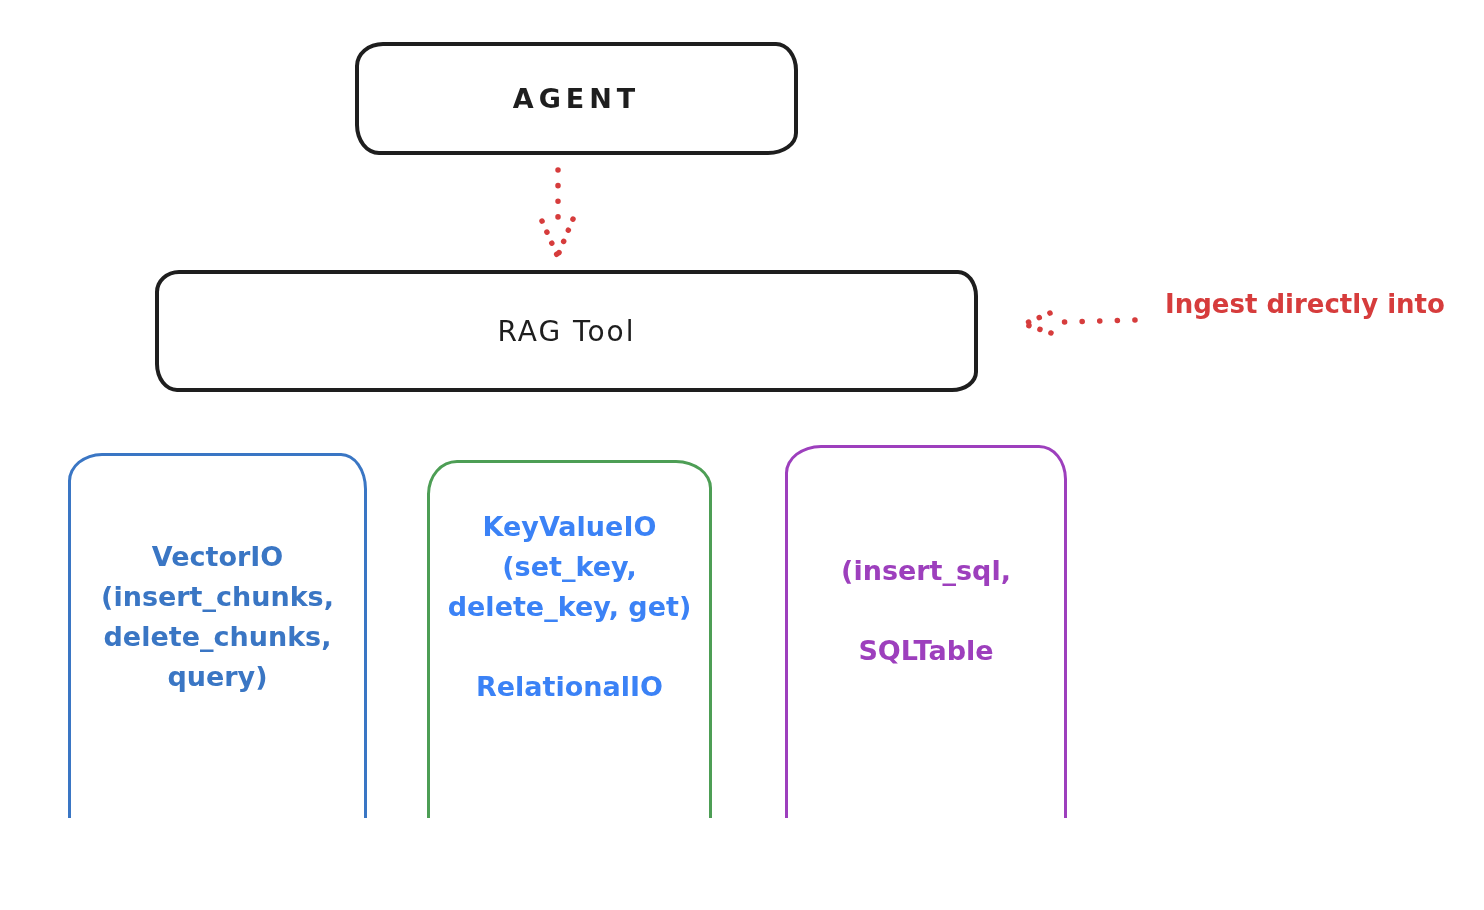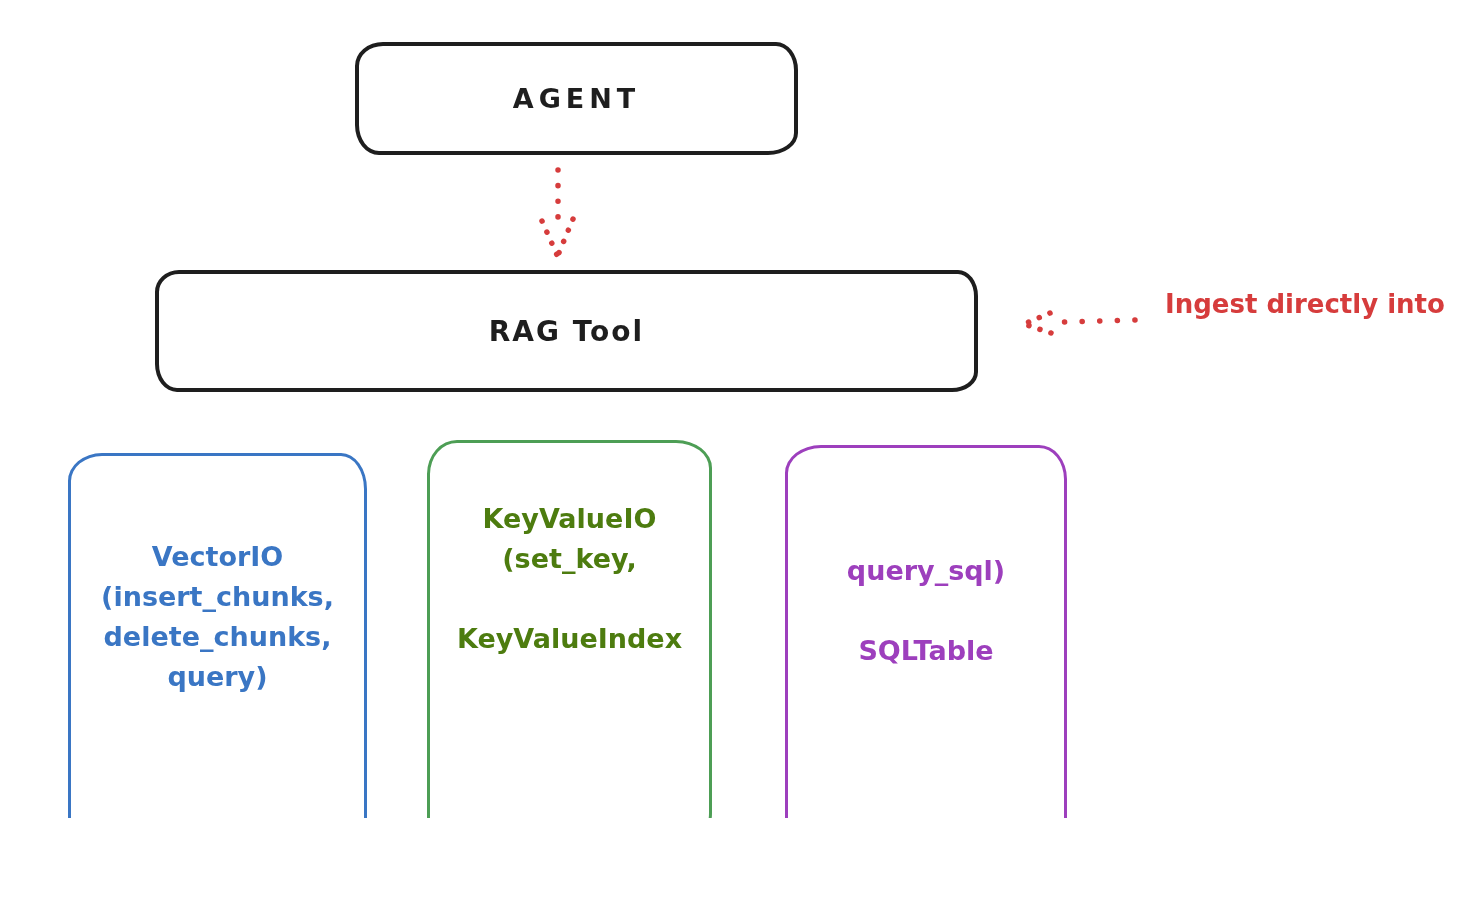--- a/index.html
+++ b/index.html
@@ -32,21 +32,21 @@
   }
   .agent-box .label {
     font-size: 27px; font-weight: 700; letter-spacing: 5px; color: #1e1e1e;
   }
   .rag-box {
     left: 155px; top: 270px; width: 823px; height: 122px;
     border-width: 4px; border-color: #1e1e1e;
     border-radius: 24px 20px 26px 22px / 22px 26px 20px 28px;
   }
   .rag-box .label {
-    font-size: 28px; font-weight: 700; letter-spacing: 2px; color: #1e1e1e;
+    font-size: 28px; font-weight: 400; letter-spacing: 2px; color: #1e1e1e;
   }
   
   .io-box {
     position: absolute;
     background: #ffffff;
     border-style: solid;
     border-width: 3.5px;
     box-sizing: border-box;
     display: flex;
     flex-direction: column;
@@ -58,24 +58,24 @@
   }
   .io-box .line { white-space: nowrap; }
   .io-box .footer { margin-top: 40px; white-space: nowrap; }
   .vector-box {
     left: 68px; top: 453px; width: 299px; height: 414px;
     border-color: #3a76c4; color: #3a76c4;
     border-radius: 34px 26px 36px 28px / 28px 36px 26px 34px;
     padding-top: 81px;
   }
   .keyvalue-box {
-    left: 427px; top: 440px; width: 285px; height: 409px;
-    border-color: #4d9e55; color: #4d7c0f;
+    left: 427px; top: 460px; width: 285px; height: 409px;
+    border-color: #4d9e55; color: #3b82f6;
     border-radius: 30px 36px 28px 34px / 34px 28px 36px 30px;
-    padding-top: 56px;
+    padding-top: 44px;
   }
   .relational-box {
     left: 785px; top: 445px; width: 282px; height: 408px;
     border-color: #9d3fbd; color: #9d3fbd;
     border-radius: 36px 28px 34px 26px / 28px 34px 26px 36px;
     padding-top: 103px;
   }
   
   .ingest-note {
     position: absolute;
@@ -129,21 +129,22 @@
   <div class="io-box vector-box">
     <div class="line">VectorIO</div>
     <div class="line">(insert_chunks,</div>
     <div class="line">delete_chunks,</div>
     <div class="line">query)</div>
   </div>
 
   <div class="io-box keyvalue-box">
     <div class="line">KeyValueIO</div>
     <div class="line">(set_key,</div>
-    <div class="footer">KeyValueIndex</div>
+    <div class="line">delete_key, get)</div>
+    <div class="footer">RelationalIO</div>
   </div>
 
   <div class="io-box relational-box">
-    <div class="line">query_sql)</div>
+    <div class="line">(insert_sql,</div>
     <div class="footer">SQLTable</div>
   </div>
 
 </div>
 
 </body></html>

